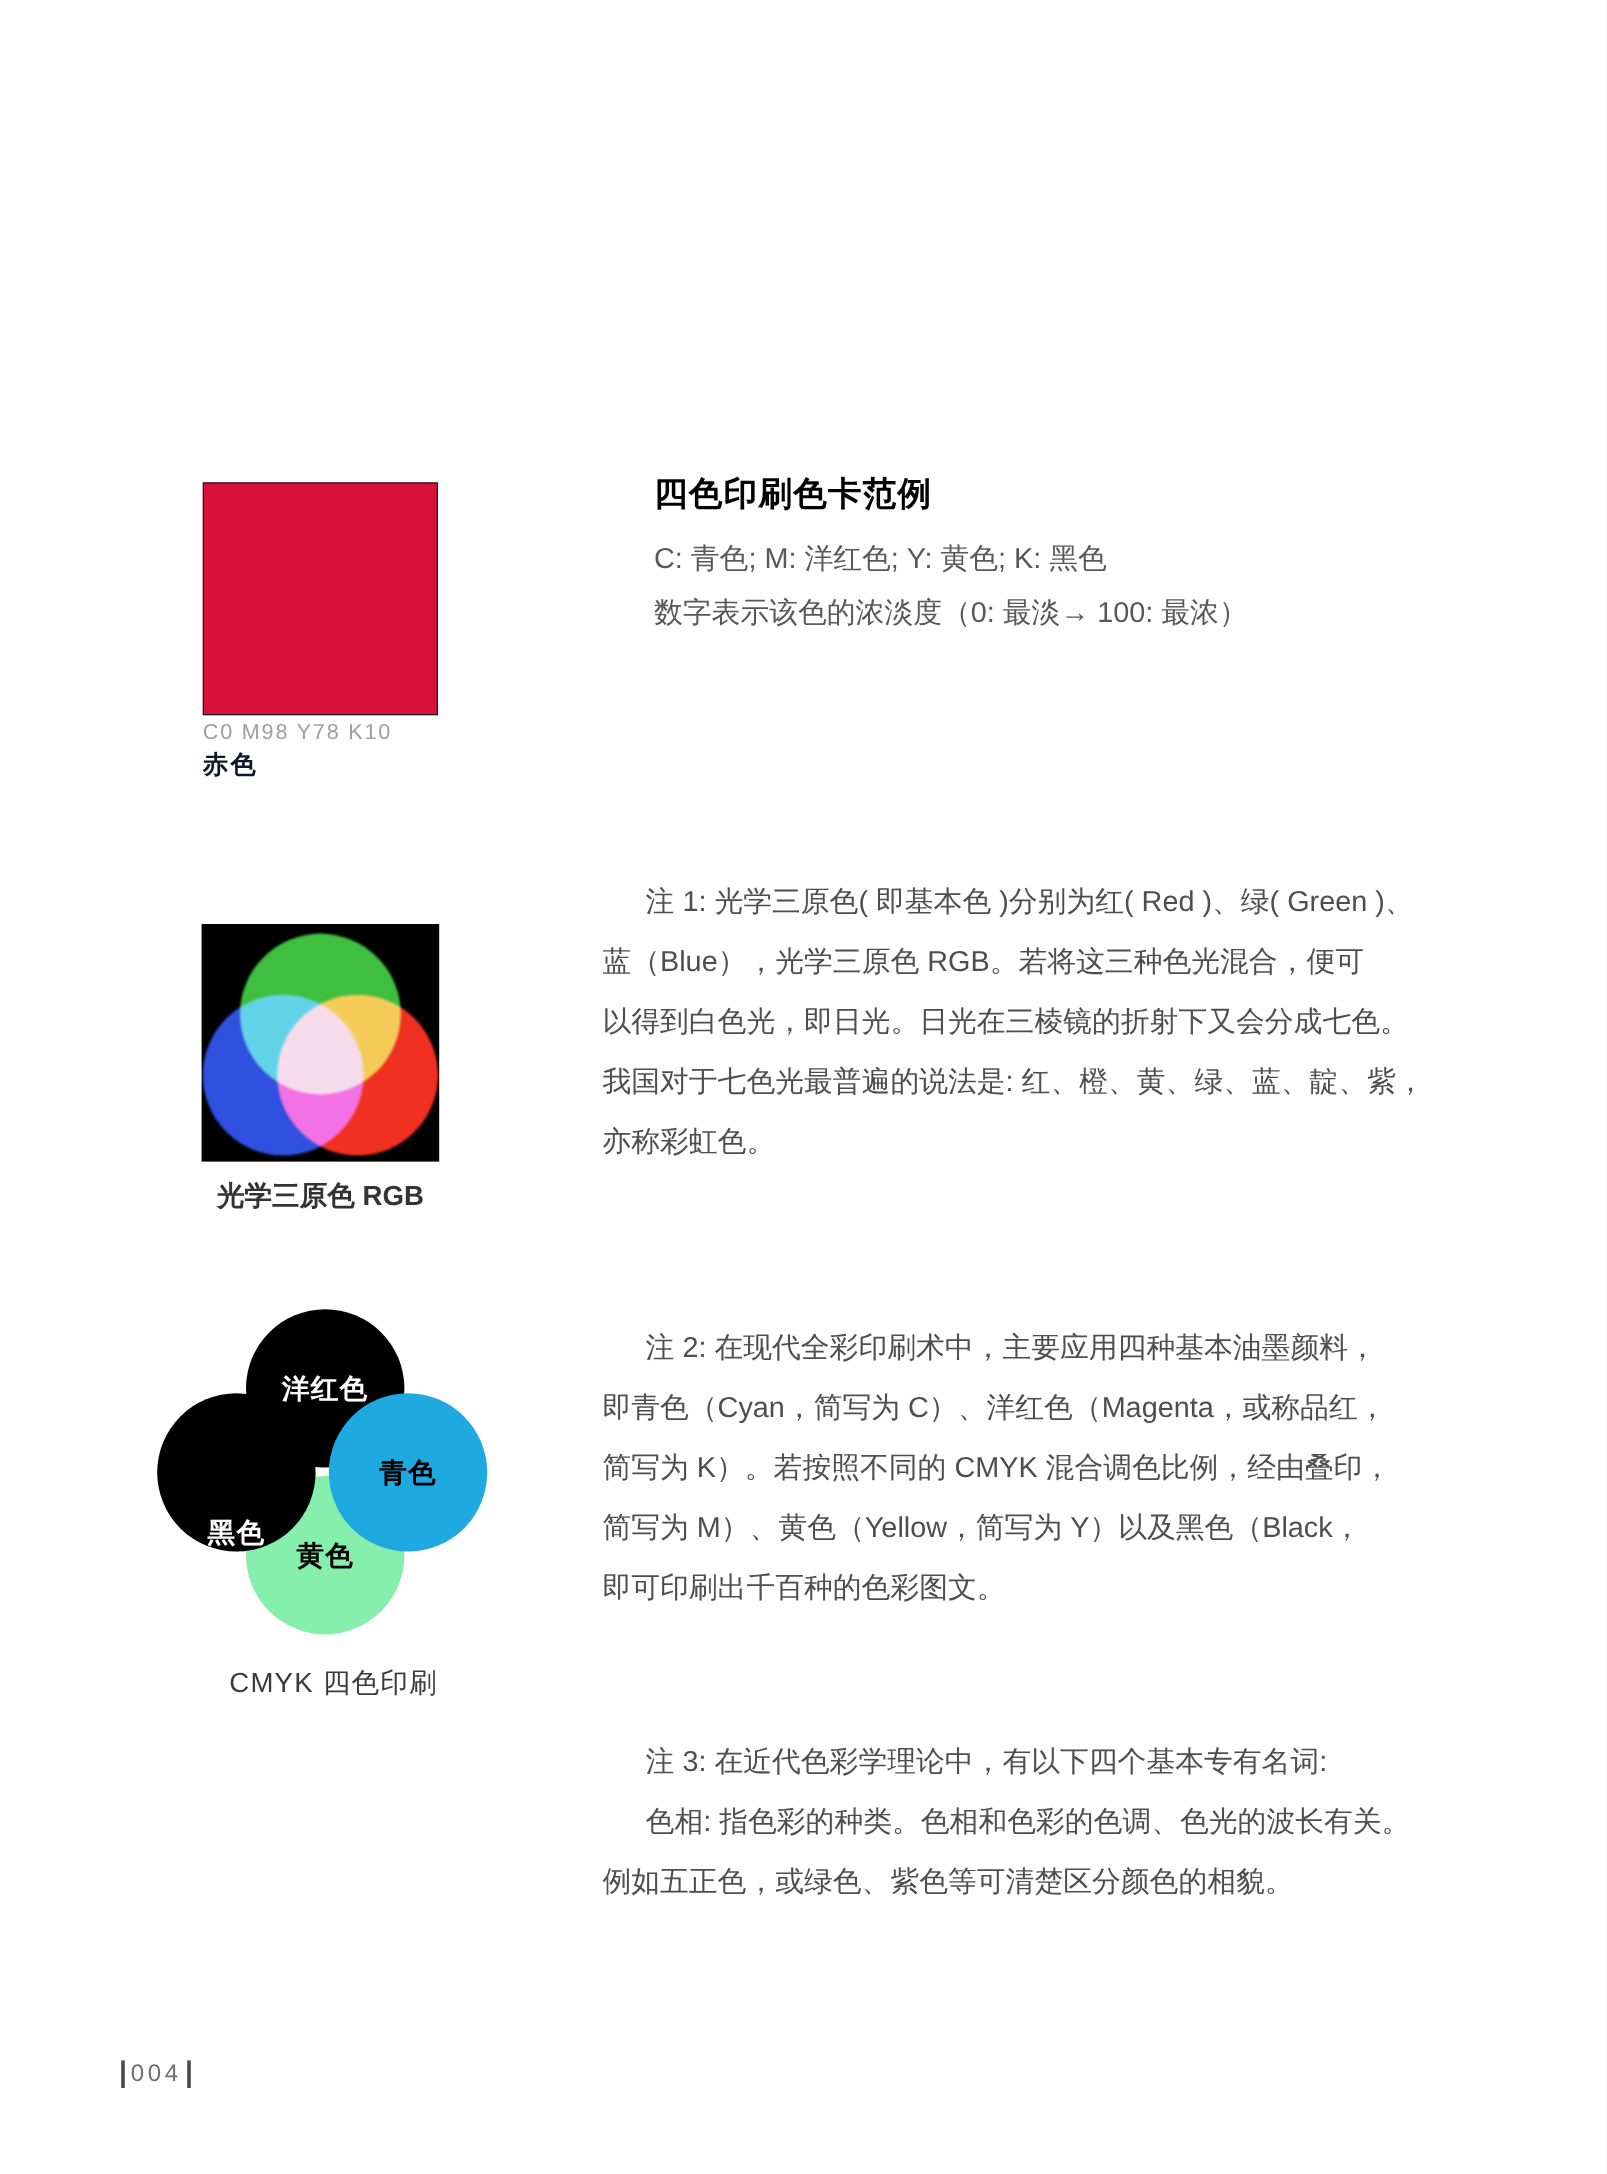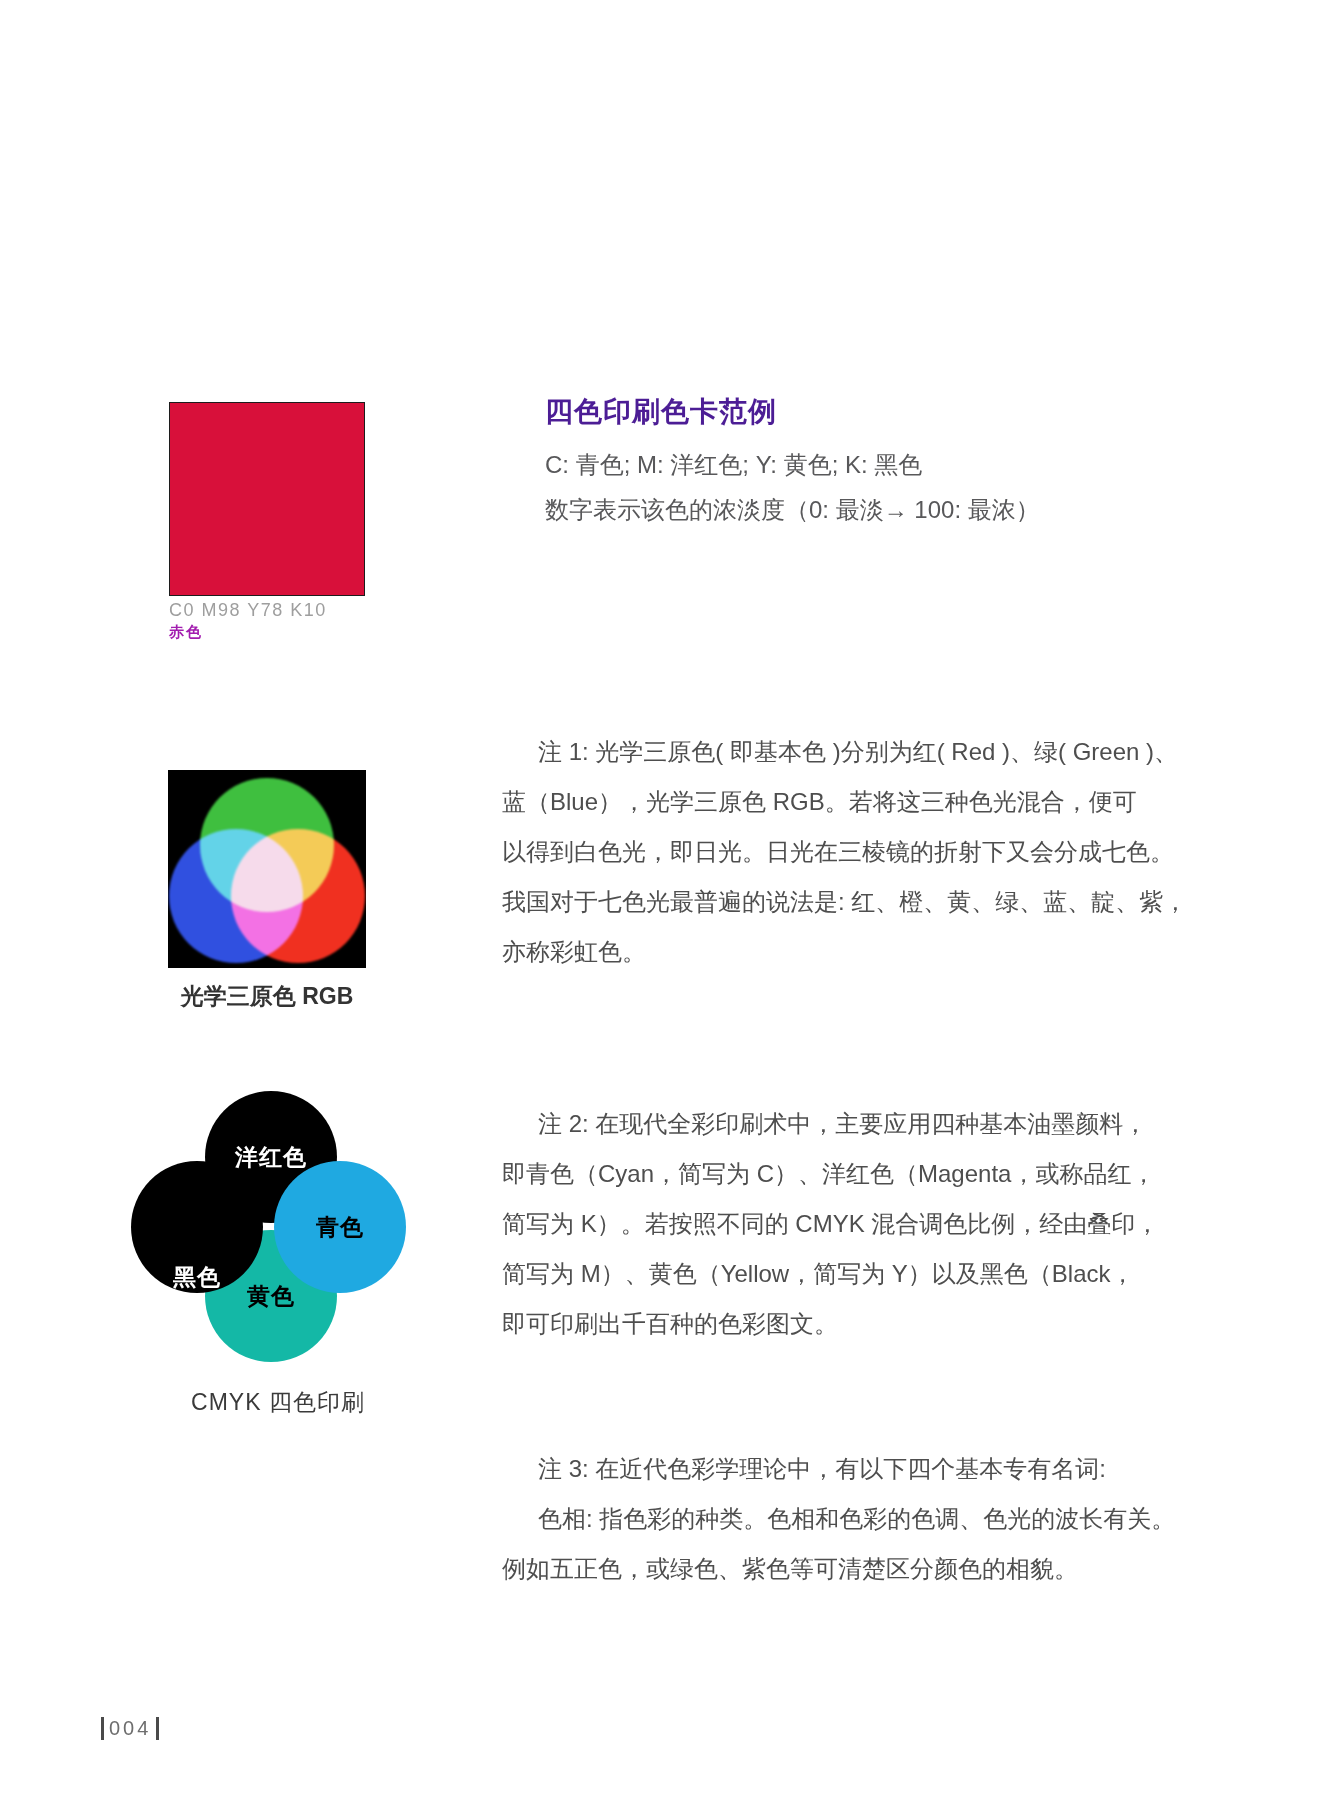--- a/index.html
+++ b/index.html
@@ -10,24 +10,24 @@
     background:#ffffff;
     font-family:"Liberation Sans", sans-serif;
     overflow:hidden;
     margin:0 auto;
   }
   .abs { position:absolute; }
 
   
   .swatch { left:169px; top:402px; width:196px; height:194px; border:1px solid #1c1c1c; }
   .swatch-code { left:169px; top:600px; font-size:18px; color:#9e9e9e; letter-spacing:1.5px; }
-  .swatch-name { left:169px; top:623px; font-size:15px; font-weight:700; color:#a21caf; letter-spacing:2px; }
+  .swatch-name { left:169px; top:623px; font-size:21px; font-weight:700; color:#0f172a; letter-spacing:2px; }
 
   
-  .h-title { left:545px; top:393px; font-size:28px; font-weight:700; color:#4c1d95; letter-spacing:1px; }
+  .h-title { left:545px; top:393px; font-size:28px; font-weight:700; color:#000000; letter-spacing:1px; }
   .h-sub1  { left:545px; top:449px; font-size:24px; color:#58585a; }
   .h-sub2  { left:545px; top:494px; font-size:24px; color:#58585a; }
 
   
   .rgb-box { left:168px; top:770px; width:198px; height:198px; background:#000; overflow:hidden; }
   .rgb-circle { position:absolute; width:134px; height:134px; border-radius:50%; mix-blend-mode:screen; filter:blur(1px); }
   .rgb-green { left:32px; top:8px; }
   .rgb-blue  { left:1px;  top:59px; }
   .rgb-red   { left:63px; top:59px; }
   .rgb-label { left:168px; top:981px; width:198px; text-align:center; font-size:23px; font-weight:700; color:#333; }
@@ -79,21 +79,21 @@
   <div class="abs cmyk-box">
     <div class="cmyk-circle c-magenta" style="background: #000000; color: rgb(255, 255, 255);">
       <span>洋红色</span>
     </div>
     <div class="cmyk-circle c-black" style="background: rgb(0, 0, 0); color: rgb(255, 255, 255); align-items: flex-end;">
       <span>黑色</span>
     </div>
     <div class="cmyk-circle c-cyan" style="background: rgb(31, 169, 225); color: #000000;">
       <span>青色</span>
     </div>
-    <div class="cmyk-circle c-yellow" style="background: #14b8a6; color: rgb(0, 0, 0);">
+    <div class="cmyk-circle c-yellow" style="background: #86efac; color: rgb(0, 0, 0);">
       <span>黄色</span>
     </div>
   </div>
   <div class="abs cmyk-label">CMYK 四色印刷</div>
 
   <div class="abs note note1">
     <div class="ln indent">注 1: 光学三原色( 即基本色 )分别为红( Red )、绿( Green )、</div>
     <div class="ln">蓝（Blue），光学三原色 RGB。若将这三种色光混合，便可</div>
     <div class="ln">以得到白色光，即日光。日光在三棱镜的折射下又会分成七色。</div>
     <div class="ln">我国对于七色光最普遍的说法是: 红、橙、黄、绿、蓝、靛、紫，</div>

